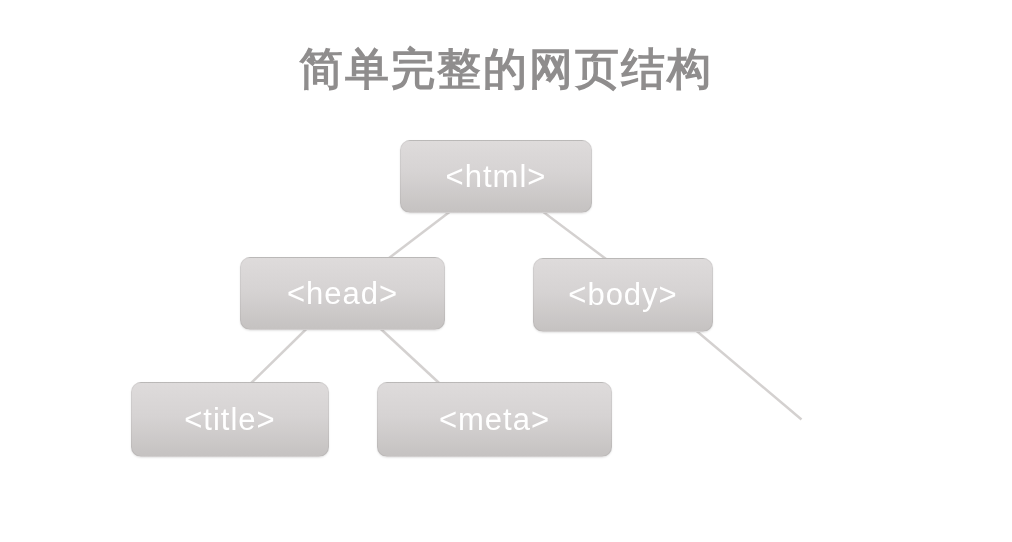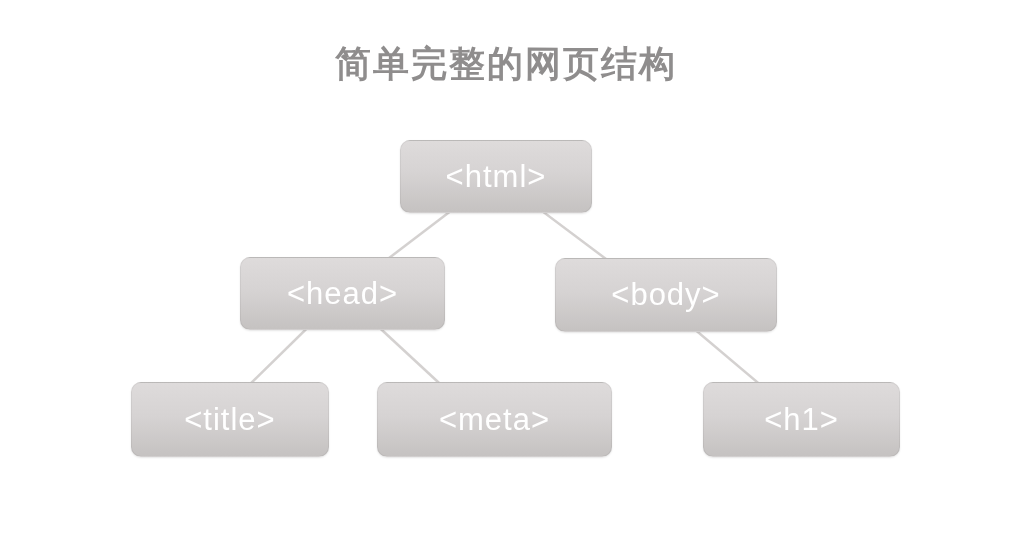--- a/index.html
+++ b/index.html
@@ -15,21 +15,21 @@
     background: var(--bg, #ffffff);
     overflow: hidden;
   }
   .title {
     position: absolute;
     top: 40px;
     left: 0;
     width: 100%;
     margin: 0;
     text-align: center;
-    font-size: 36px;
+    font-size: 44px;
     font-weight: 700;
     letter-spacing: 2px;
     color: var(--title-color, #8f8d8d);
   }
   .edges {
     position: absolute;
     top: 0;
     left: 0;
     width: 1012px;
     height: 542px;
@@ -64,17 +64,16 @@
   <svg class="edges" viewBox="0 0 1012 542" xmlns="http://www.w3.org/2000/svg">
       <line x1="496" y1="176.5" x2="342.5" y2="293.5" stroke="#d4d1d0" stroke-width="2.5"></line>
       <line x1="496" y1="176.5" x2="654" y2="295" stroke="#d4d1d0" stroke-width="2.5"></line>
       <line x1="342.5" y1="293.5" x2="214" y2="419.5" stroke="#d4d1d0" stroke-width="2.5"></line>
       <line x1="342.5" y1="293.5" x2="478.5" y2="419.5" stroke="#d4d1d0" stroke-width="2.5"></line>
       <line x1="654" y1="295" x2="801.5" y2="419.5" stroke="#d4d1d0" stroke-width="2.5"></line>
     </svg>
 
 <div class="node" style="left: 400px; top: 140px; width: 192px; height: 73px;">&lt;html&gt;</div>
     <div class="node" style="left: 240px; top: 257px; width: 205px; height: 73px;">&lt;head&gt;</div>
-    <div class="node" style="left: 555px; top: 258px; width: 222px; height: 74px;">&lt;body&gt;</div>
+    <div class="node" style="left: 533px; top: 258px; width: 180px; height: 74px;">&lt;body&gt;</div>
     <div class="node" style="left: 115px; top: 382px; width: 198px; height: 75px; margin-left: 16px;">&lt;title&gt;</div>
     <div class="node" style="left: 377px; top: 382px; width: 235px; height: 75px;">&lt;meta&gt;</div>
-    <div class="node" style="left: 703px; top: 382px; width: 197px; height: 75px;">&lt;h1&gt;</div>
   </div>
 
 </body></html>

